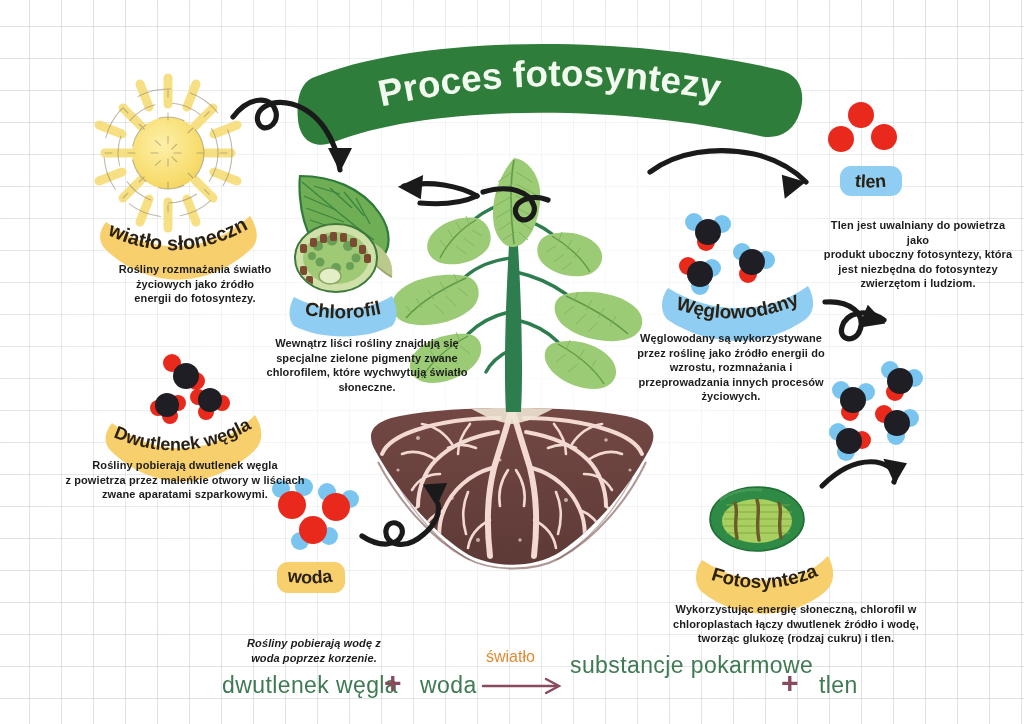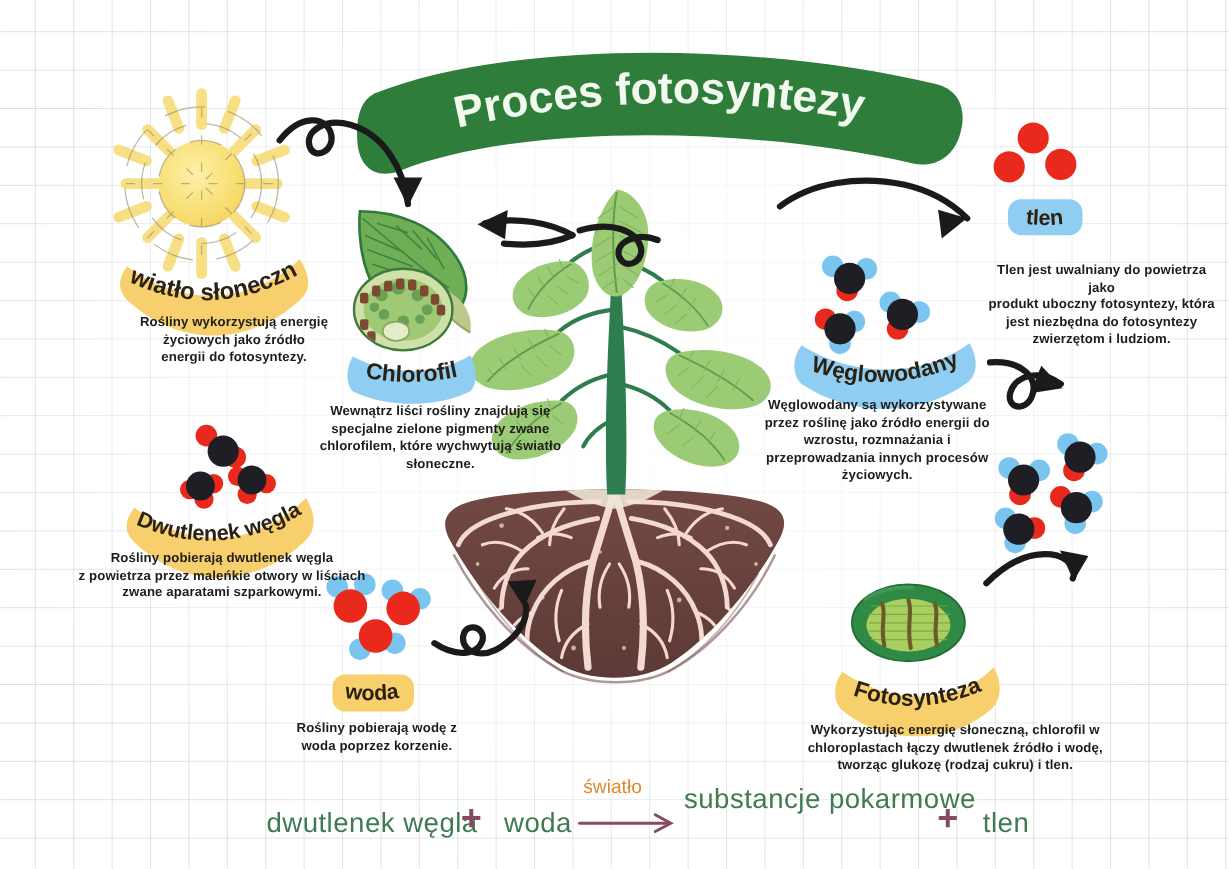--- a/index.html
+++ b/index.html
@@ -543,39 +543,39 @@
       <path d="M340 172 L328 148 L352 148 Z"></path>
       <path d="M398 186 L424 176 L420 200 Z" transform="rotate(-4 410 188)"></path>
       <path d="M806 184 L784 172 L782 196 Z" transform="rotate(-12 796 184)"></path>
       <path d="M886 322 L866 306 L860 330 Z" transform="rotate(8 875 318)"></path>
       <path d="M896 484 L882 460 L906 462 Z" transform="rotate(6 894 472)"></path>
       <path d="M438 506 L422 486 L446 482 Z" transform="rotate(6 436 494)"></path>
     </g>
   </svg>
 
   <div class="txt body-txt" style="left:84px;top:262px;width:222px;">
-    <span>Rośliny wykorzystują energię</span><br>
+    <span>Rośliny rozmnażania światło</span><br>
     <span>życiowych jako źródło</span><br>
     <span>energii do fotosyntezy.</span>
   </div>
 
   <div class="txt body-txt" style="left:250px;top:336px;width:234px;">
     <span>Wewnątrz liści rośliny znajdują się</span><br>
     <span>specjalne zielone pigmenty zwane</span><br>
     <span>chlorofilem, które wychwytują światło</span><br>
     <span>słoneczne.</span>
   </div>
 
   <div class="txt body-txt" style="left:56px;top:458px;width:258px;">
     <span>Rośliny pobierają dwutlenek węgla</span><br>
     <span>z powietrza przez maleńkie otwory w liściach</span><br>
     <span>zwane aparatami szparkowymi.</span>
   </div>
 
-  <div class="txt body-txt" style="left:232px;top:600px;width:164px;">
+  <div class="txt body-txt" style="left:232px;top:636px;width:164px;font-style:italic;">
     <span>Rośliny pobierają wodę z</span><br>
     <span>woda poprzez korzenie.</span>
   </div>
 
   <div class="txt body-txt" style="left:806px;top:218px;width:192px;margin-left:16px;">
     <span>Tlen jest uwalniany do powietrza jako</span><br>
     <span>produkt uboczny fotosyntezy, która</span><br>
     <span>jest niezbędna do fotosyntezy</span><br>
     <span>zwierzętom i ludziom.</span>
   </div>

